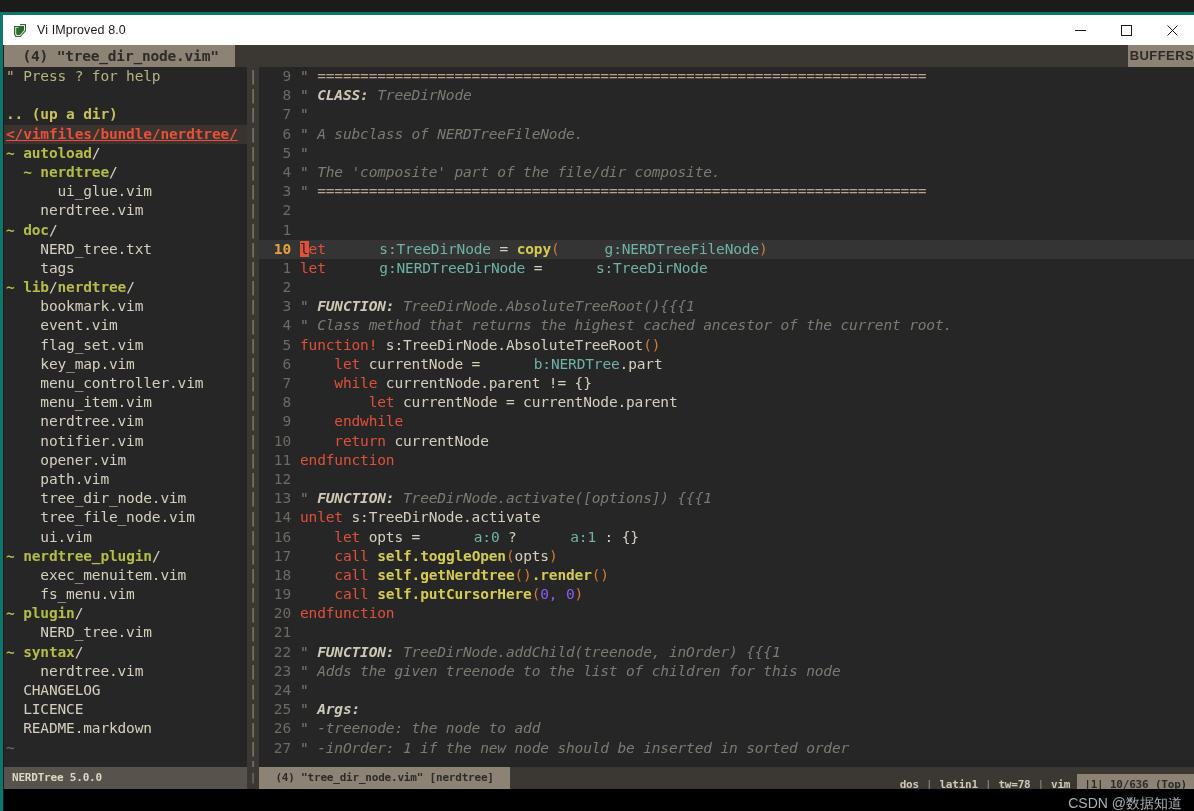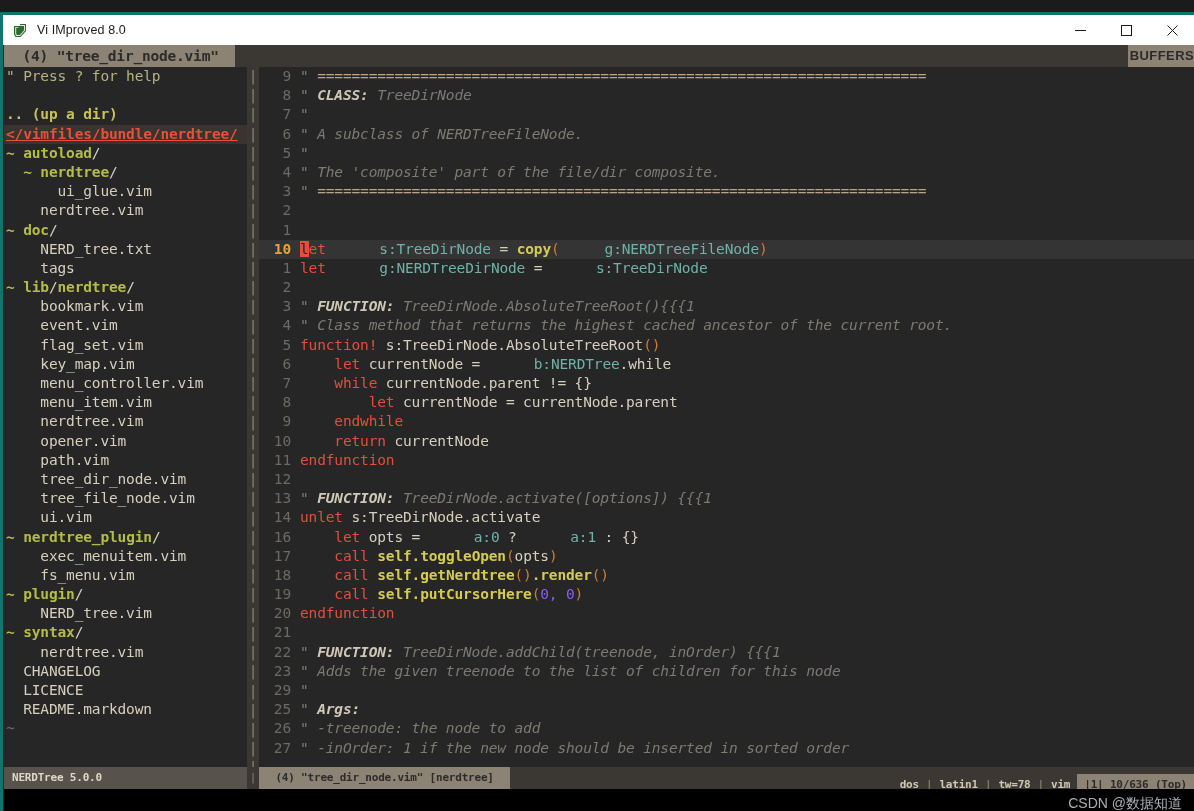--- a/index.html
+++ b/index.html
@@ -322,20 +322,21 @@
         <div class="tree-line file">    NERD_tree.txt</div>
         <div class="tree-line file">    tags</div>
         <div class="tree-line dir"><span class="dir-arrow">~ </span>lib<span class="dir-slash">/</span>nerdtree<span class="dir-slash">/</span></div>
         <div class="tree-line file">    bookmark.vim</div>
         <div class="tree-line file">    event.vim</div>
         <div class="tree-line file">    flag_set.vim</div>
         <div class="tree-line file">    key_map.vim</div>
         <div class="tree-line file">    menu_controller.vim</div>
         <div class="tree-line file">    menu_item.vim</div>
         <div class="tree-line file">    nerdtree.vim</div>
+        <div class="tree-line file">    notifier.vim</div>
         <div class="tree-line file">    opener.vim</div>
         <div class="tree-line file">    path.vim</div>
         <div class="tree-line file">    tree_dir_node.vim</div>
         <div class="tree-line file">    tree_file_node.vim</div>
         <div class="tree-line file">    ui.vim</div>
         <div class="tree-line dir"><span class="dir-arrow">~ </span>nerdtree_plugin<span class="dir-slash">/</span></div>
         <div class="tree-line file">    exec_menuitem.vim</div>
         <div class="tree-line file">    fs_menu.vim</div>
         <div class="tree-line dir"><span class="dir-arrow">~ </span>plugin<span class="dir-slash">/</span></div>
         <div class="tree-line file">    NERD_tree.vim</div>
@@ -395,38 +396,38 @@
         <div class="code-row"><span class="lnum">4</span><span class="ltext"><span class="c-comment">" The 'composite' part of the file/dir composite.</span></span></div>
         <div class="code-row"><span class="lnum">3</span><span class="ltext"><span class="c-comment">" </span><span class="c-sep">=======================================================================</span></span></div>
         <div class="code-row"><span class="lnum">2</span><span class="ltext">&nbsp;</span></div>
         <div class="code-row"><span class="lnum">1</span><span class="ltext">&nbsp;</span></div>
         <div class="code-row current"><span class="lnum">10</span><span class="ltext"><span class="cursor-blk">l</span><span class="c-kw">et</span><span class="c-plain"> </span><span class="c-scopevar">s:TreeDirNode</span><span class="c-plain"> = </span><span class="c-func">copy</span><span class="c-paren">(</span><span class="c-scopevar">g:NERDTreeFileNode</span><span class="c-paren">)</span></span></div>
         <div class="code-row"><span class="lnum">1</span><span class="ltext"><span class="c-kw">let</span><span class="c-plain"> </span><span class="c-scopevar">g:NERDTreeDirNode</span><span class="c-plain"> = </span><span class="c-scopevar">s:TreeDirNode</span></span></div>
         <div class="code-row"><span class="lnum">2</span><span class="ltext">&nbsp;</span></div>
         <div class="code-row"><span class="lnum">3</span><span class="ltext"><span class="c-comment">" </span><span class="c-ctitle">FUNCTION:</span><span class="c-comment"> TreeDirNode.AbsoluteTreeRoot(){{{1</span></span></div>
         <div class="code-row"><span class="lnum">4</span><span class="ltext"><span class="c-comment">" Class method that returns the highest cached ancestor of the current root.</span></span></div>
         <div class="code-row"><span class="lnum">5</span><span class="ltext"><span class="c-kw">function!</span><span class="c-plain"> s:TreeDirNode.AbsoluteTreeRoot</span><span class="c-paren">()</span></span></div>
-        <div class="code-row"><span class="lnum">6</span><span class="ltext"><span class="c-plain">    </span><span class="c-kw">let</span><span class="c-plain"> currentNode = </span><span class="c-scopevar">b:NERDTree</span><span class="c-plain">.while</span></span></div>
+        <div class="code-row"><span class="lnum">6</span><span class="ltext"><span class="c-plain">    </span><span class="c-kw">let</span><span class="c-plain"> currentNode = </span><span class="c-scopevar">b:NERDTree</span><span class="c-plain">.part</span></span></div>
         <div class="code-row"><span class="lnum">7</span><span class="ltext"><span class="c-plain">    </span><span class="c-kw">while</span><span class="c-plain"> currentNode.parent != {}</span></span></div>
         <div class="code-row"><span class="lnum">8</span><span class="ltext"><span class="c-plain">        </span><span class="c-kw">let</span><span class="c-plain"> currentNode = currentNode.parent</span></span></div>
         <div class="code-row"><span class="lnum">9</span><span class="ltext"><span class="c-plain">    </span><span class="c-kw">endwhile</span></span></div>
         <div class="code-row"><span class="lnum">10</span><span class="ltext"><span class="c-plain">    </span><span class="c-kw">return</span><span class="c-plain"> currentNode</span></span></div>
         <div class="code-row"><span class="lnum">11</span><span class="ltext"><span class="c-kw">endfunction</span></span></div>
         <div class="code-row"><span class="lnum">12</span><span class="ltext">&nbsp;</span></div>
         <div class="code-row"><span class="lnum">13</span><span class="ltext"><span class="c-comment">" </span><span class="c-ctitle">FUNCTION:</span><span class="c-comment"> TreeDirNode.activate([options]) {{{1</span></span></div>
         <div class="code-row"><span class="lnum">14</span><span class="ltext"><span class="c-kw">unlet</span><span class="c-plain"> s:TreeDirNode.</span><span class="c-plain">activate</span></span></div>
         <div class="code-row"><span class="lnum">16</span><span class="ltext"><span class="c-plain">    </span><span class="c-kw">let</span><span class="c-plain"> opts = </span><span class="c-scopevar">a:0</span><span class="c-plain"> ? </span><span class="c-scopevar">a:1</span><span class="c-plain"> : {}</span></span></div>
         <div class="code-row"><span class="lnum">17</span><span class="ltext"><span class="c-plain">    </span><span class="c-kw">call</span><span class="c-plain"> </span><span class="c-func">self.toggleOpen</span><span class="c-paren">(</span><span class="c-plain">opts</span><span class="c-paren">)</span></span></div>
         <div class="code-row"><span class="lnum">18</span><span class="ltext"><span class="c-plain">    </span><span class="c-kw">call</span><span class="c-plain"> </span><span class="c-func">self.getNerdtree</span><span class="c-paren">()</span><span class="c-func">.render</span><span class="c-paren">()</span></span></div>
         <div class="code-row"><span class="lnum">19</span><span class="ltext"><span class="c-plain">    </span><span class="c-kw">call</span><span class="c-plain"> </span><span class="c-func">self.putCursorHere</span><span class="c-paren">(</span><span class="c-num">0, 0</span><span class="c-paren">)</span></span></div>
         <div class="code-row"><span class="lnum">20</span><span class="ltext"><span class="c-kw">endfunction</span></span></div>
         <div class="code-row"><span class="lnum">21</span><span class="ltext">&nbsp;</span></div>
         <div class="code-row"><span class="lnum">22</span><span class="ltext"><span class="c-comment">" </span><span class="c-ctitle">FUNCTION:</span><span class="c-comment"> TreeDirNode.addChild(treenode, inOrder) {{{1</span></span></div>
         <div class="code-row"><span class="lnum">23</span><span class="ltext"><span class="c-comment">" Adds the given treenode to the list of children for this node</span></span></div>
-        <div class="code-row"><span class="lnum">29</span><span class="ltext"><span class="c-comment">"</span></span></div>
+        <div class="code-row"><span class="lnum">24</span><span class="ltext"><span class="c-comment">"</span></span></div>
         <div class="code-row"><span class="lnum">25</span><span class="ltext"><span class="c-comment">" </span><span class="c-ctitle">Args:</span></span></div>
         <div class="code-row"><span class="lnum">26</span><span class="ltext"><span class="c-comment">" -treenode: the node to add</span></span></div>
         <div class="code-row"><span class="lnum">27</span><span class="ltext"><span class="c-comment">" -inOrder: 1 if the new node should be inserted in sorted order</span></span></div>
       </div>
   </div>
 
   <div id="statusrow">
     <div id="status-nerdtree">NERDTree 5.0.0</div>
     <div id="status-sep">|</div>
     <div id="status-code">

